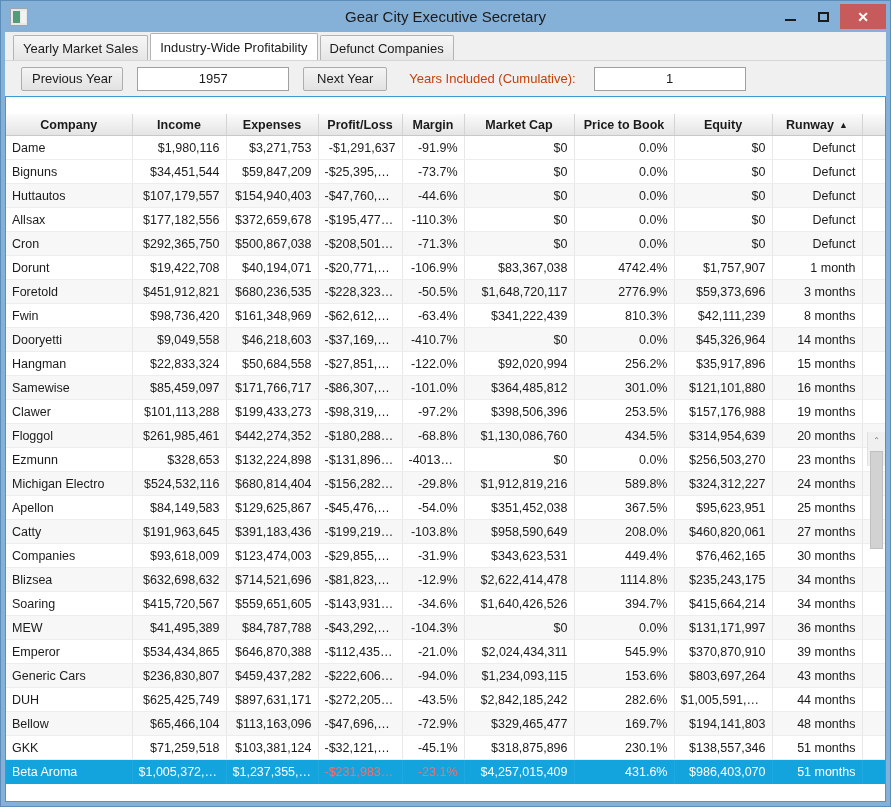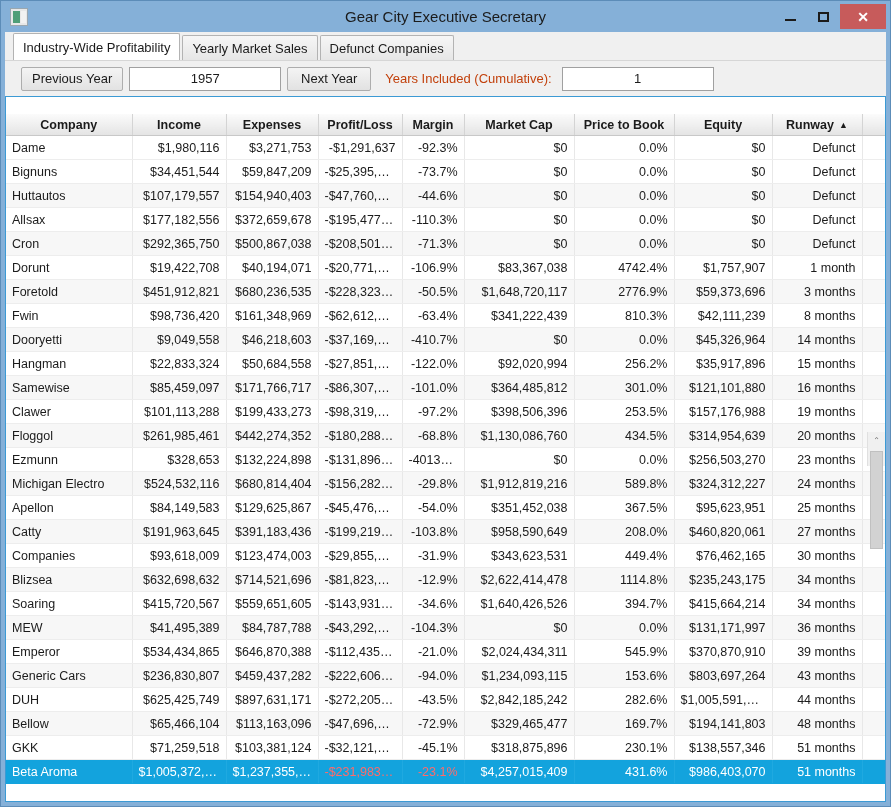--- a/index.html
+++ b/index.html
@@ -134,21 +134,21 @@
     z-index: 3;
   }
 
   
   .toolbar {
     flex: 0 0 36px;
     background: #f0f0f0;
     display: flex;
     align-items: center;
     padding-left: 16px;
-    gap: 0;
+    gap: 8px;
     border-top: 1px solid #d6d6d6;
   }
   .btn {
     height: 24px;
     min-width: 84px;
     padding: 0 10px;
     font-size: 13px;
     color: #1b1b1b;
     background: linear-gradient(to bottom, #f4f4f4 0%, #e2e2e2 100%);
     border: 1px solid #adadad;
@@ -302,22 +302,22 @@
       <div class="win-btn">
           <span class="max-glyph"></span>
         </div>
       <div class="win-btn close">✕</div>
     </div>
   </div>
 
   <div class="client">
 
     <div class="tabstrip">
+      <div class="tab">Yearly Market Sales</div>
       <div class="tab active">Industry-Wide Profitability</div>
-      <div class="tab">Yearly Market Sales</div>
       <div class="tab">Defunct Companies</div>
     </div>
 
     <div class="toolbar">
       <div class="btn">Previous Year</div>
       <div class="yearbox">1957</div>
       <div class="btn">Next Year</div>
       <div class="tb-label">Years Included (Cumulative):</div>
       <div class="yearsbox">1</div>
     </div>
@@ -351,21 +351,21 @@
                 <th><span>Runway</span><span class="sort-arrow">▲</span></th>
                 <th class="last"></th>
               </tr>
             </thead>
             <tbody id="grid-body">
                 <tr class="even">
                   <td class="name">Dame</td>
                   <td class="num">$1,980,116</td>
                   <td class="num">$3,271,753</td>
                   <td class="neg">-$1,291,637</td>
-                  <td class="neg">-92.3%</td>
+                  <td class="neg">-91.9%</td>
                   <td class="num">$0</td>
                   <td class="num">0.0%</td>
                   <td class="num">$0</td>
                   <td class="num">Defunct</td>
                   <td class="last"></td>
                 </tr>
                 <tr class="even">
                   <td class="name">Bignuns</td>
                   <td class="num">$34,451,544</td>
                   <td class="num">$59,847,209</td>

